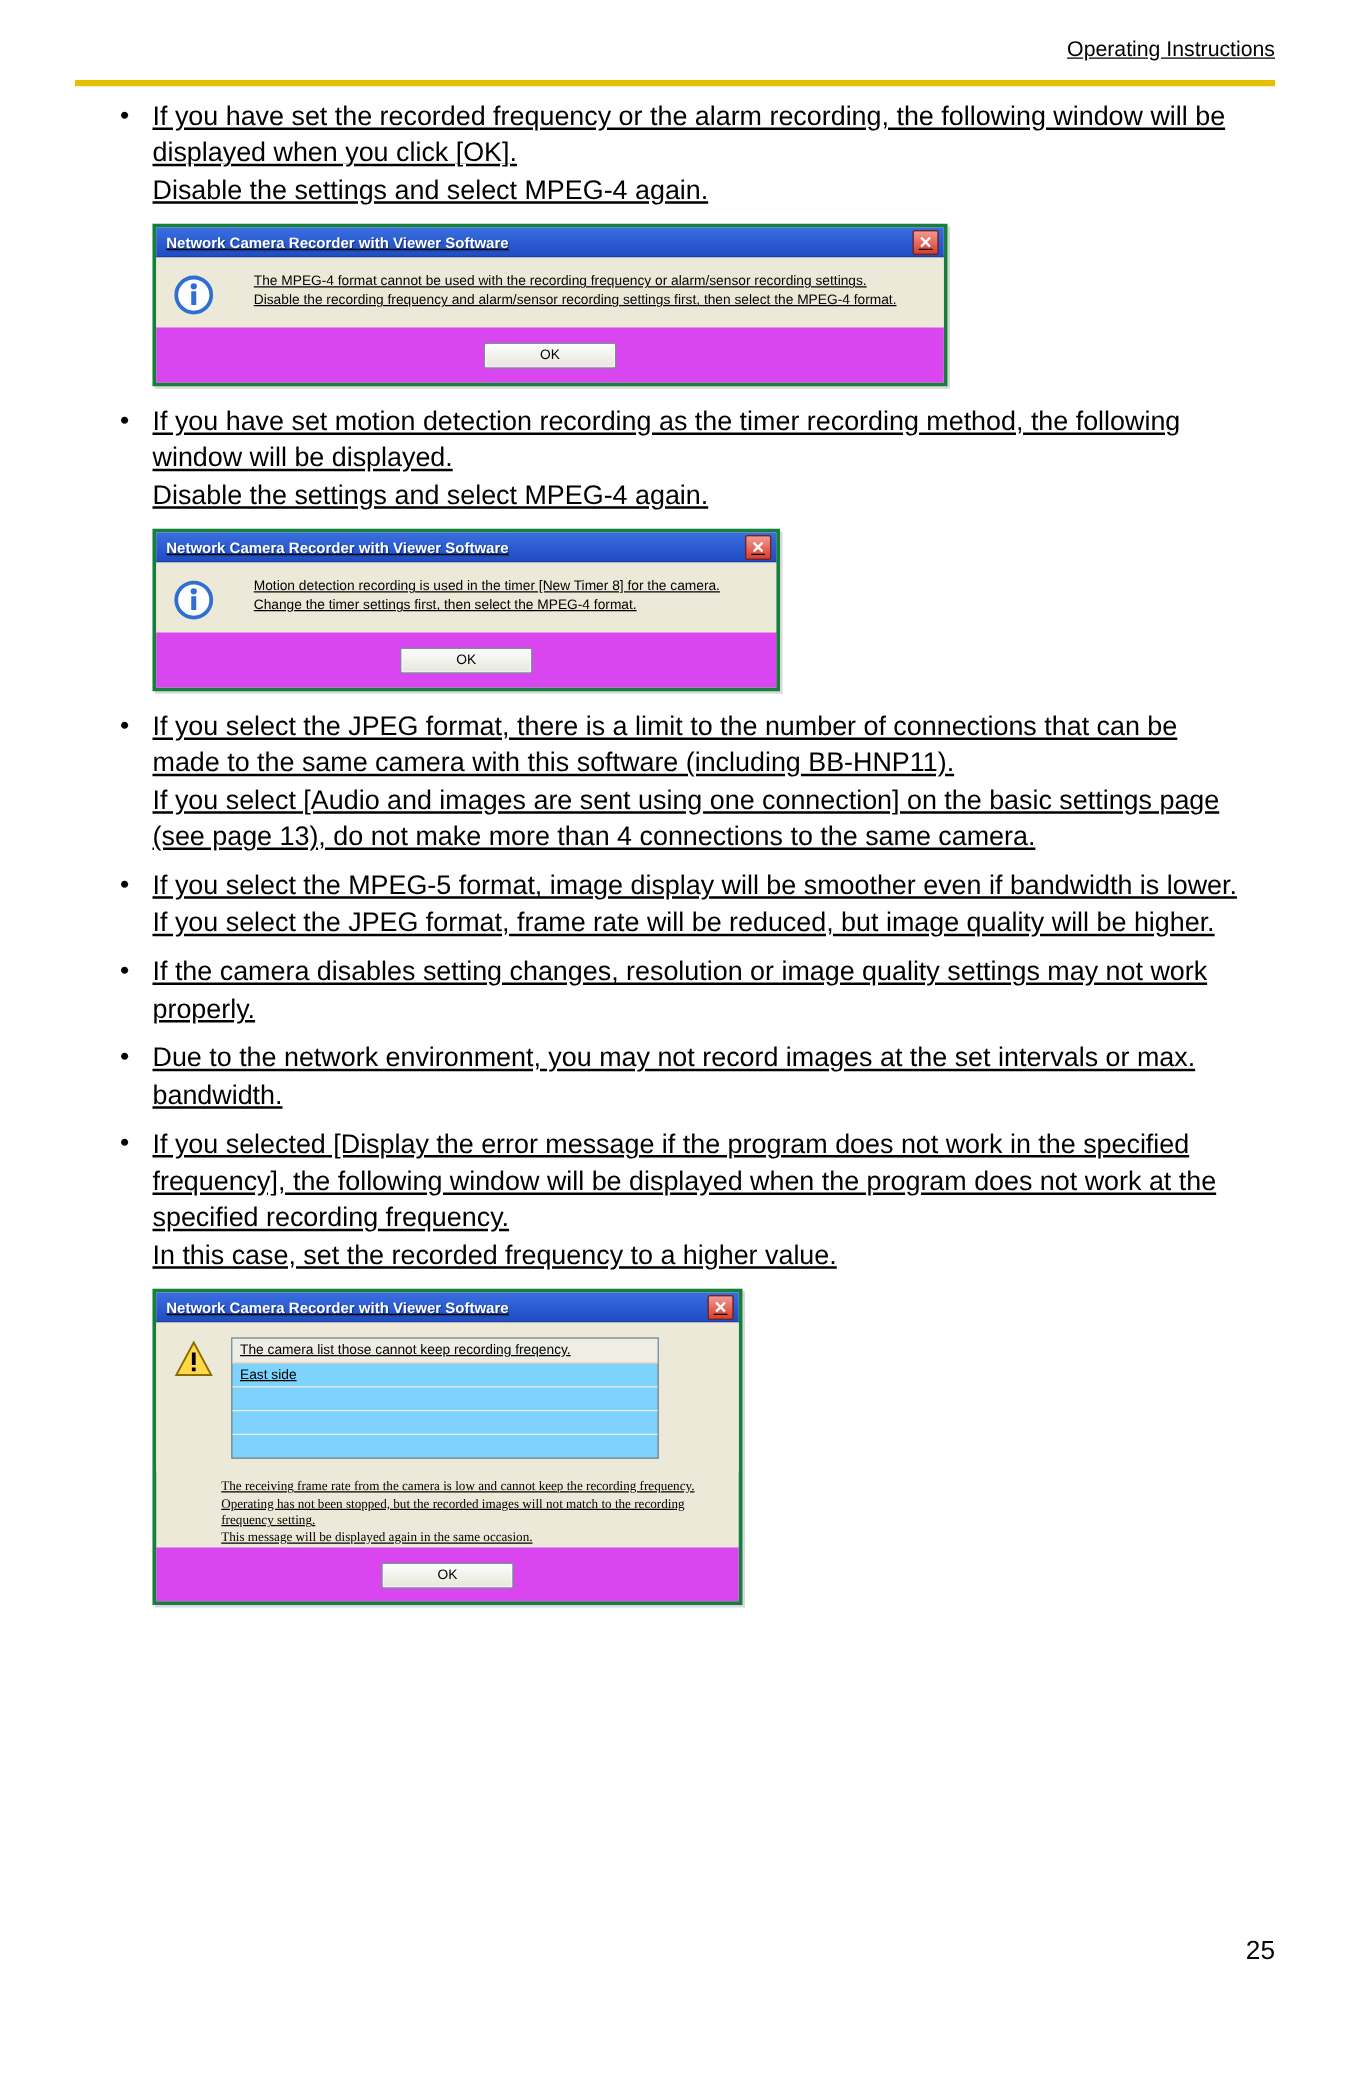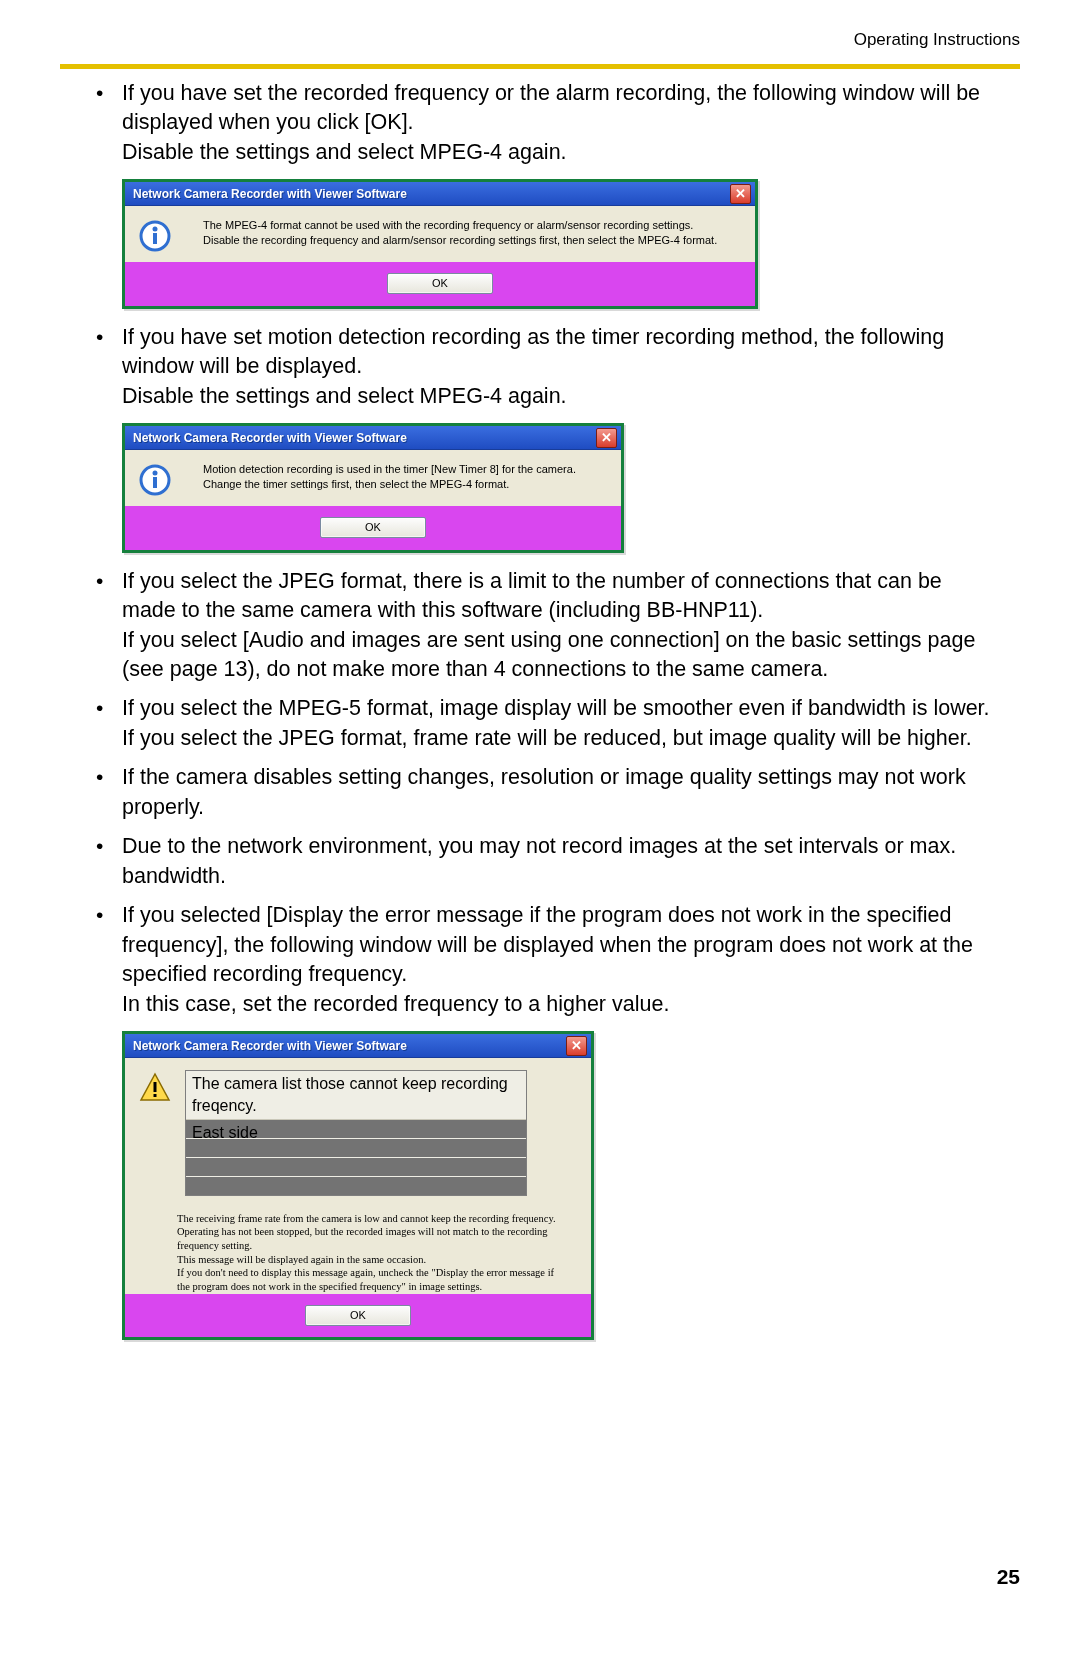--- a/index.html
+++ b/index.html
@@ -6,21 +6,21 @@
   body {
     background:#fff;
     font-family: Arial, Helvetica, sans-serif;
     width:1080px;
     height:1669px;
     position:relative;
   }
   .page-frame {
     box-sizing:border-box;
     position:absolute;
-    left:60px; right:60px; top:60px; bottom:85px;
+    left:60px; right:60px; top:60px; bottom:85px;text-decoration:underline;
   }
   .gold-rule { height:5px; background:#e4c000; margin-bottom:6px;}
   .running-head {
     text-align:right;
     font-size:17px;
     color:#000;
     margin: -30px 0 14px 0;
   }
   .content { padding: 4px 26px 0 26px; }
   .bullet-list { list-style:none; margin:0; padding:0;}
@@ -77,37 +77,36 @@
     border:1px solid #7a8aa0;
     border-radius:2px;
     background:linear-gradient(#fdfdfd,#e7e6dc);
     font-size:11px;
     font-family:Tahoma, Arial, sans-serif;
     padding:2px 16px;
     box-shadow:inset 0 0 0 1px rgba(255,255,255,.6);
   }
   .list-box {
     border:1px solid #7e7e7e;
-    background:#737373;
-    font-size:16px;
+    background:#7dd3fc;
+    font-size:11px;
     font-family:Tahoma, Arial, sans-serif;
     width:340px;
   }
   .list-box .hdr-row { background:#efeee5;border-bottom:1px solid #c9c7b8;padding:2px 6px;}
   .list-box .data-row {padding:2px 6px;border-bottom:1px solid #efeee5;height:14px;}
   .dlg3 .dlg-body { flex-direction:row; align-items:flex-start;}
   .dlg3 .note {
     font-size:10.5px; font-family:Tahoma; line-height:1.3; padding:6px 26px 0 52px;
   }
   .page-num {
     position:absolute;
     right:60px;
-    bottom:80px;
+    bottom:96px;
     font-size:21px;
-    font-weight:bold;
   }
 </style>
 </head>
 <body>
 
 <div class="page-frame">
   <div class="running-head">Operating Instructions</div>
   <div class="gold-rule"></div>
 
   <div class="content">
@@ -207,21 +206,20 @@
                 <div class="data-row"></div>
                 <div class="data-row"></div>
                 <div class="data-row" style="border-bottom:none"></div>
               </div>
             </div>
           </div>
           <div class="note">
             <div>The receiving frame rate from the camera is low and cannot keep the recording frequency.</div>
             <div>Operating has not been stopped, but the recorded images will not match to the recording frequency setting.</div>
             <div>This message will be displayed again in the same occasion.</div>
-            <div>If you don't need to display this message again, uncheck the "Display the error message if the program does not work in the specified frequency" in image settings.</div>
           </div>
           <div class="ok-row"><span class="ok-btn">OK</span></div>
         </div>
       </li>
 
     </ul>
   </div>
 </div>
 
 <div class="page-num">25</div>

